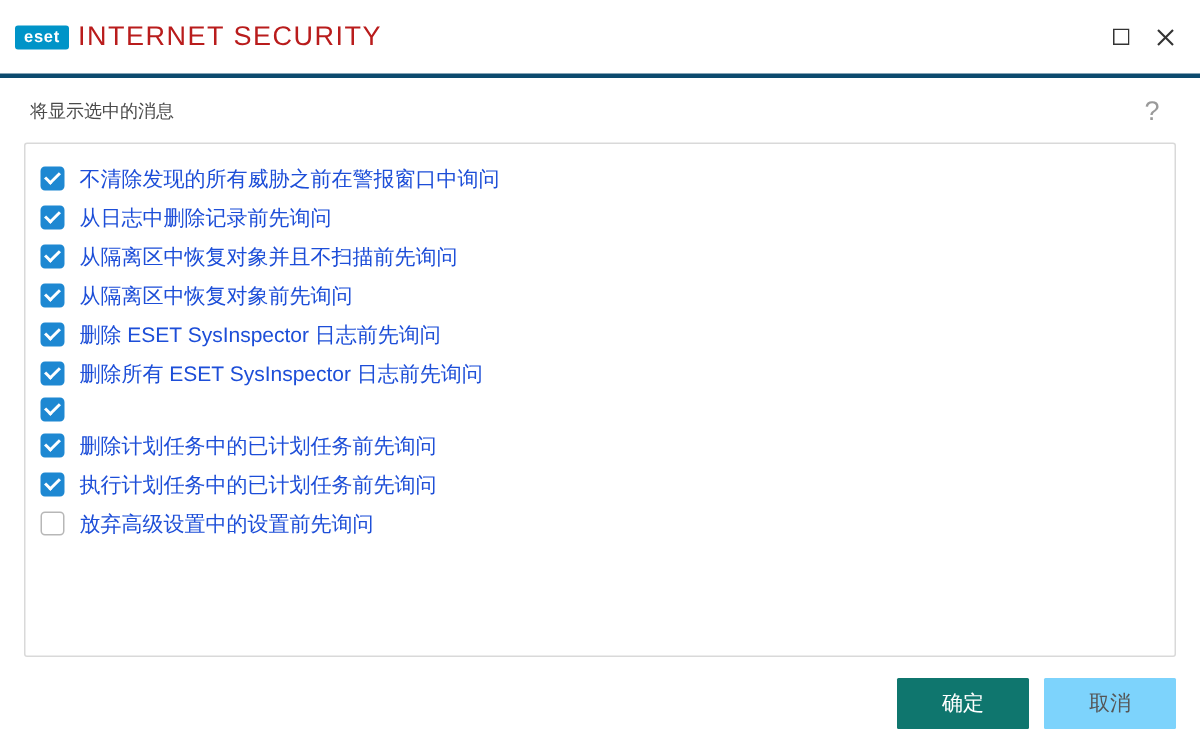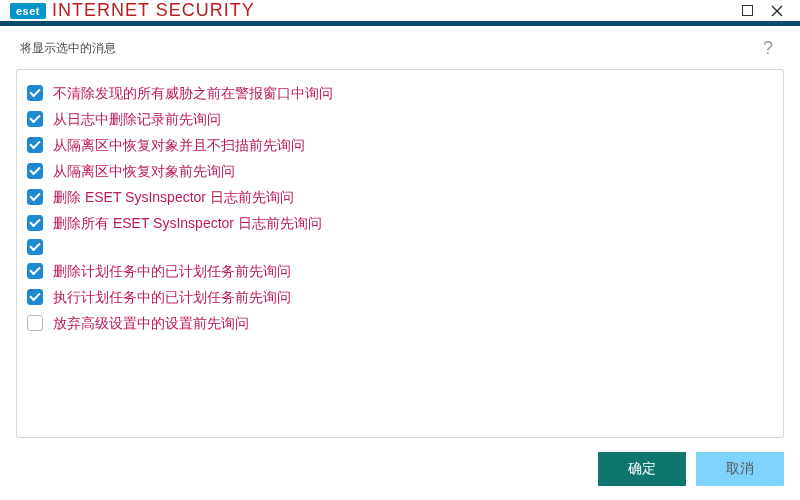--- a/index.html
+++ b/index.html
@@ -7,25 +7,25 @@
     font-family: "Microsoft YaHei", "Segoe UI", Arial, sans-serif;
     background: #fff;
     width: 800px;
     height: 500px;
     overflow: hidden;
     display: flex;
     flex-direction: column;
   }
   
   .titlebar {
-    height: 26px;
+    height: 52px;
     display: flex;
     align-items: center;
     padding: 0 8px 0 10px;
-    border-bottom: 5px solid #0c4a6e;
+    border-bottom: 3px solid #0c4a6e;
     flex: 0 0 auto;
   }
   .eset-badge {
     background: #0094c8;
     color: #fff;
     font-weight: bold;
     font-size: 11px;
     padding: 2px 6px;
     letter-spacing: 0.5px;
     display: inline-flex;
@@ -117,21 +117,21 @@
   .chk.checked::after {
     content: "";
     display: block;
     width: 4px;
     height: 8px;
     border: solid #fff;
     border-width: 0 2px 2px 0;
     transform: rotate(45deg) translate(-1px, -1px);
   }
   .option-label {
-    color: #be185d;
+    color: #1d4ed8;
     font-size: 14px;
   }
   
   .footer {
     flex: 0 0 auto;
     display: flex;
     justify-content: flex-end;
     padding: 14px 16px;
     gap: 10px;
   }

